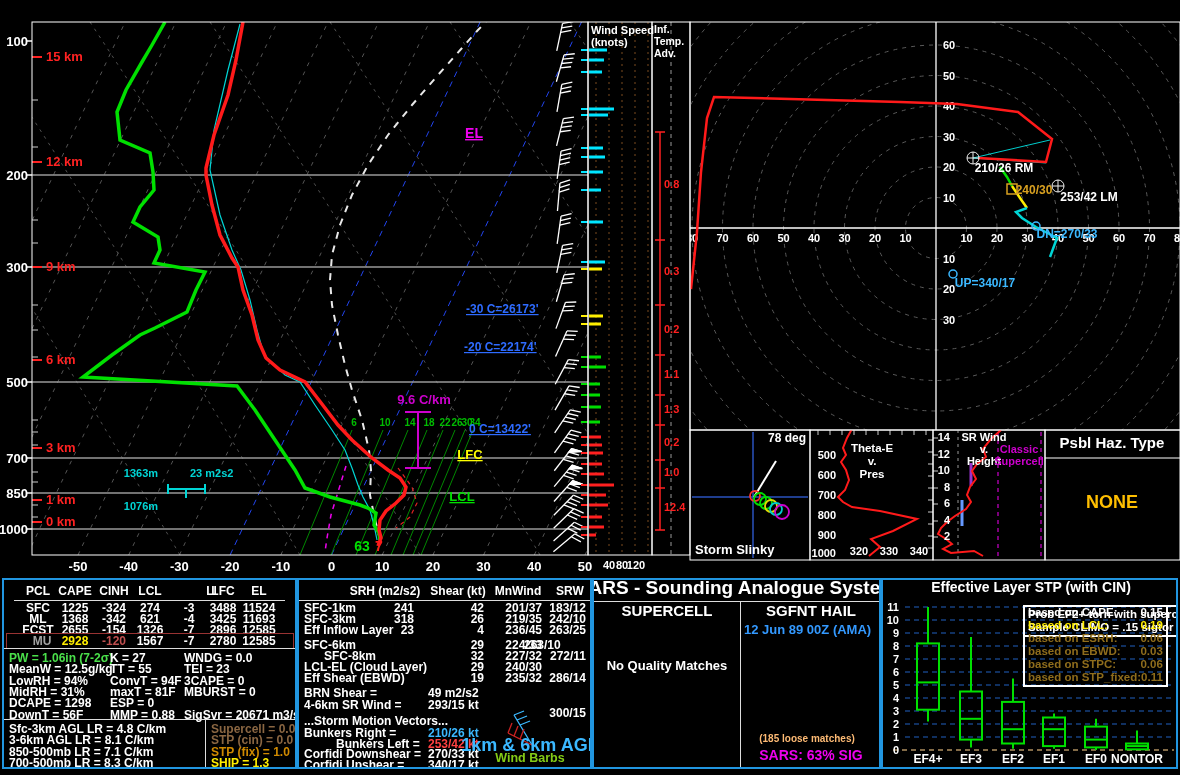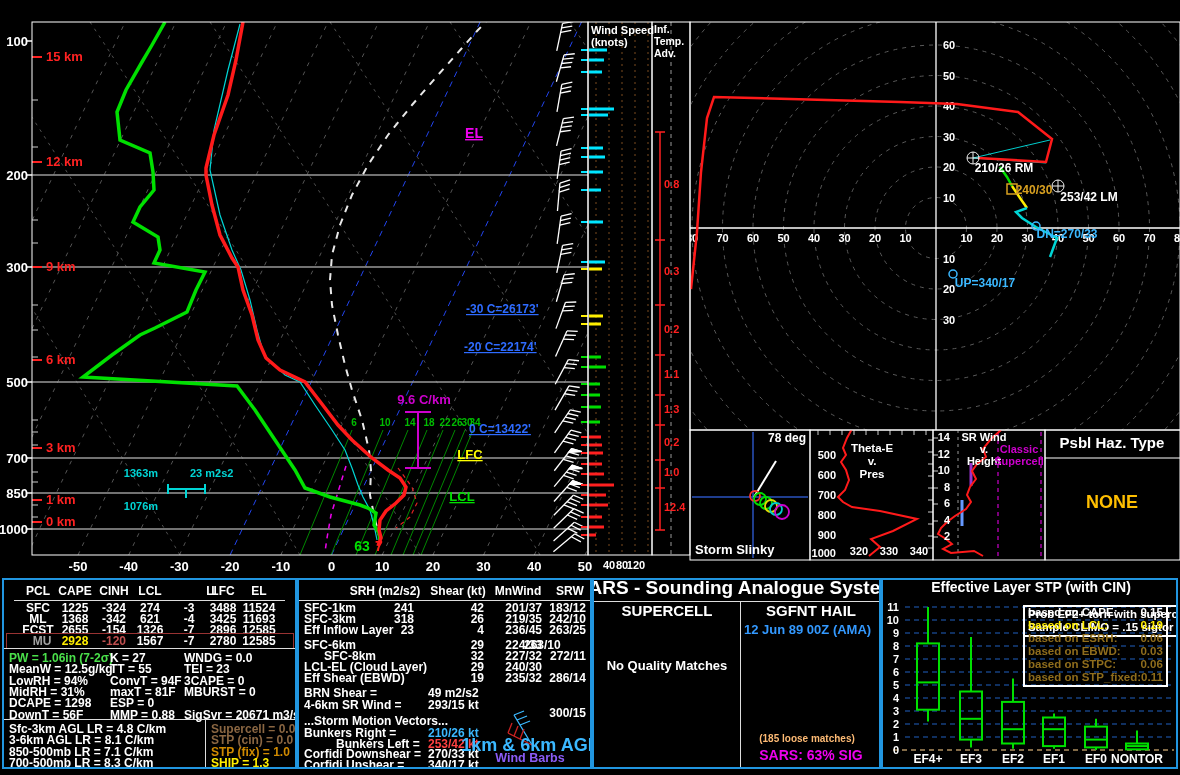--- a/index.html
+++ b/index.html
@@ -690,21 +690,21 @@
 <line x1="20" y1="10" x2="30" y2="6" stroke="#3bb8ff" stroke-width="1.3"></line>
           <line x1="23" y1="15" x2="33" y2="11" stroke="#3bb8ff" stroke-width="1.3"></line>
           <line x1="26" y1="20" x2="36" y2="16" stroke="#3bb8ff" stroke-width="1.3"></line>
 <polyline points="38,40 14,28" stroke="#cc2222" stroke-width="1.3"></polyline>
           <line x1="14" y1="28" x2="18" y2="18" stroke="#cc2222" stroke-width="1.3"></line>
           <line x1="20" y1="31" x2="24" y2="21" stroke="#cc2222" stroke-width="1.3"></line>
           <line x1="26" y1="34" x2="30" y2="24" stroke="#cc2222" stroke-width="1.3"></line>
         </g>
       </svg>
       <div style="left: 231px; top: 160px; transform: translateX(-50%); font-size: 18px; color: rgb(59, 184, 255);">1km &amp; 6km AGL</div>
-      <div style="left: 231px; top: 173px; transform: translateX(-50%); font-size: 12.5px; color: #8b5cf6;">Wind Barbs</div>
+      <div style="left: 231px; top: 173px; transform: translateX(-50%); font-size: 12.5px; color: #84cc16;">Wind Barbs</div>
     </div>
   <div class="bp" id="sars" style="left:592px;width:289px;">
     <div id="sars-title" class="ctr">SARS - Sounding Analogue System</div>
     <hr class="wline" style="top:21px;">
     <div class="vline" style="left:146px;top:21px;height:166px;"></div>
     <div class="ctr" style="left:73px;top:25px;font-size:15px;">SUPERCELL</div>
     <div class="ctr" style="left:73px;top:80px;font-size:13px;">No Quality Matches</div>
     <div class="ctr" style="left:217px;top:25px;font-size:15px;">SGFNT HAIL</div>
     <div style="left:150px;top:44px;font-size:13px;color:#3399ff;">12 Jun 89 00Z (AMA)</div>
     <div class="ctr" style="left:213px;top:153px;font-size:10px;color:#fdba74;">(185 loose matches)</div>

